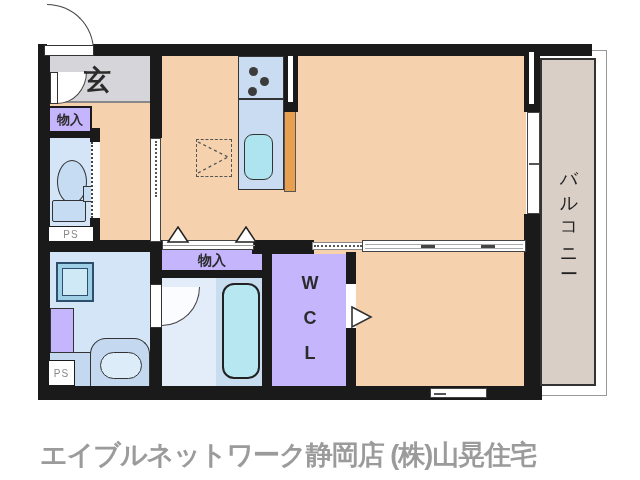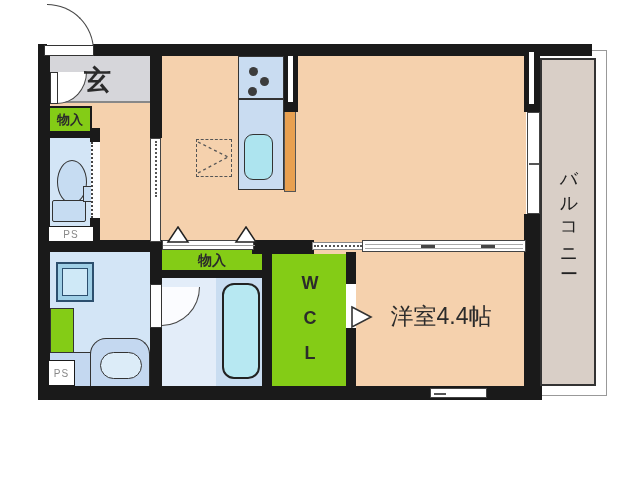--- a/index.html
+++ b/index.html
@@ -8,21 +8,21 @@
   .abs{position:absolute;}
   .wall{position:absolute;background:#1a1a1a;z-index:4;}
   .fill{position:absolute;z-index:2;}
   .fix{position:absolute;z-index:3;}
   .over{position:absolute;z-index:5;}
   .lbl{position:absolute;z-index:6;color:#2b2b2b;}
   .center{display:flex;align-items:center;justify-content:center;}
   
   .floor{background:#f5d1ad;}
   .gray{background:#d6d6da;}
-  .orange{background:#84cc16;}
+  .orange{background:#c4b5fd;}
   .blue{background:#d3e5f6;}
   
   .arc-entrance{width:46px;height:46px;border:1.6px solid #444;border-left:none;border-bottom:none;
     border-radius:0 100% 0 0;background:#fff;z-index:5;}
   .arc-genkan{width:29px;height:31px;border:1.4px solid #444;border-left:none;border-top:none;
     border-radius:0 0 100% 0;background:#fff;z-index:5;}
   .arc-bath{width:37px;height:38px;border:1.4px solid #444;border-left:none;border-top:none;
     border-radius:0 0 100% 0;background:#fbfcff;z-index:5;}
   .doorleaf{background:#fff;border:1.4px solid #333;box-sizing:border-box;z-index:5;}
   .psbox{background:#fff;border:1.6px solid #1a1a1a;box-sizing:border-box;
@@ -137,33 +137,33 @@
 
   <div class="fill orange" style="left:272px;top:254px;width:74px;height:132px;"></div>
   <div class="lbl" style="left:298px;top:266px;width:24px;height:112px;font-size:18px;font-weight:600;line-height:1.95;text-align:center;white-space:pre-line;">W
 C
 L</div>
   <div class="fix" style="left:346px;top:284px;width:10px;height:44px;background:#fff;"></div>
   <svg class="over" style="left:350px;top:305px;z-index:6;" width="24" height="24">
     <polygon points="2,2 21,12 2,22" fill="#ffffff" stroke="#333" stroke-width="1.6"></polygon>
   </svg>
 
-  <div class="lbl center" style="left:361px;top:302px;width:160px;height:28px;font-size:23px;font-weight:500;">洋室4.4帖</div>
 
   <div class="fix winband" style="left:312px;top:242px;width:52px;height:8px;border:1px solid #888;">
     <div style="position:absolute;left:1px;top:2px;width:48px;border-top:2px dotted #555;"></div>
   </div>
   <div class="fix winband" style="left:362px;top:240px;width:164px;height:12px;">
     <div style="position:absolute;left:2px;top:3px;width:158px;height:1px;background:#aaa;"></div>
     <div style="position:absolute;left:2px;top:7px;width:158px;height:1px;background:#aaa;"></div>
     <div style="position:absolute;left:58px;top:4px;width:14px;height:3px;background:#444;"></div>
     <div style="position:absolute;left:118px;top:4px;width:14px;height:3px;background:#444;"></div>
   </div>
 
   <div class="over winband" style="left:527px;top:112px;width:13px;height:102px;">
     <div style="position:absolute;left:1px;top:50px;width:10px;height:1.5px;background:#555;"></div>
   </div>
   <div class="over winband" style="left:430px;top:388px;width:57px;height:10px;">
     <div style="position:absolute;left:3px;top:4px;width:12px;height:1.5px;background:#555;"></div>
   </div>
 
+  <div class="lbl" style="left:40px;top:437px;width:580px;font-size:27px;font-weight:700;letter-spacing:-1px;color:#9b9b9b;">エイブルネットワーク静岡店 (株)山晃住宅</div>
 
 </div>
 
 </body></html>

